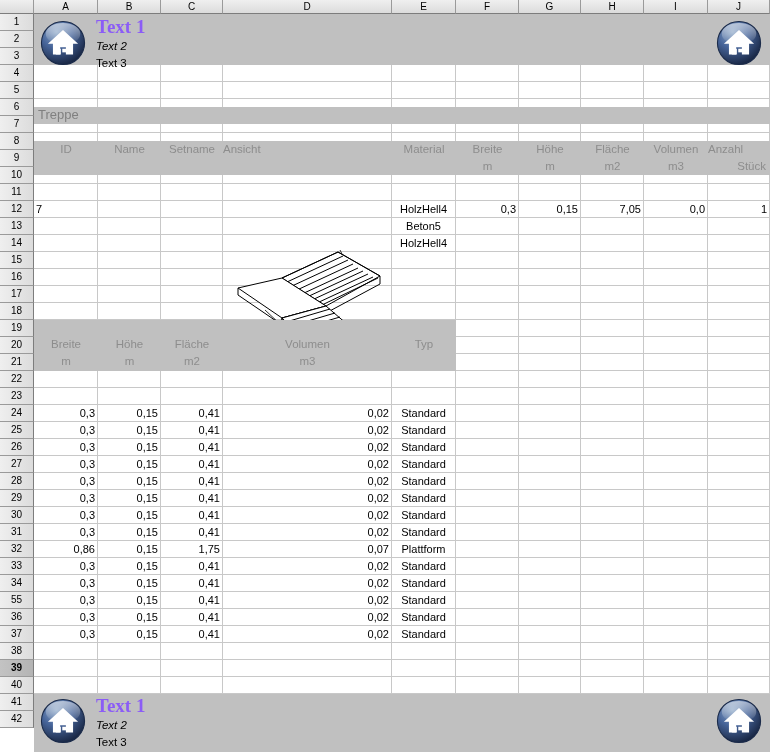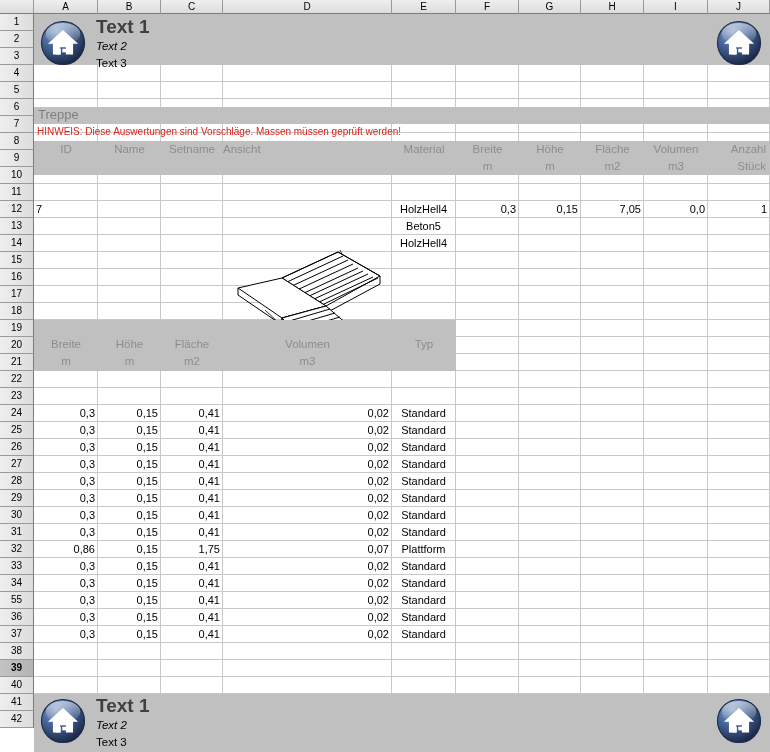--- a/index.html
+++ b/index.html
@@ -89,22 +89,23 @@
   .band {
     position: absolute;
     background: #c0c0c0;
     overflow: hidden;
   }
 
   .title1 {
     position: absolute;
     font-size: 19px;
     font-weight: bold;
-    color: #404040;
+    color: #8b5cf6;
     line-height: 19px;
+    font-family: Liberation Serif, serif;
   }
   .title2 {
     position: absolute;
     font-size: 11.5px;
     font-style: italic;
     color: #000;
     line-height: 14px;
   }
   .title3 {
     position: absolute;
@@ -663,33 +664,32 @@
       <circle cx="32" cy="32" r="30" fill="url(#hg1)" stroke="#1b2b4a" stroke-width="1.5"></circle>
       <ellipse cx="32" cy="19" rx="24" ry="15" fill="url(#hg2)"></ellipse>
       <path d="M32 14 L53 33 L46 33 L46 48 L36 48 L36 38 L28 38 L28 48 L18 48 L18 33 L11 33 Z" fill="#ffffff"></path>
       <rect x="31" y="40" width="9" height="5" fill="#ffffff"></rect>
       <rect x="22" y="40" width="7" height="8" fill="#ffffff"></rect>
     </svg>
 
     <div class="band" style="left:0;top:93px;width:736px;height:17px;"></div>
     <div class="sectiontitle" style="left:4px;top:93px;">Treppe</div>
 
-    <div class="hint" style="left:3px;top:111px;">HINWEIS: Diese Auswertungen sind Vorschläge. Massen müssen geprüft werden!</div>
 
     <div class="band" style="left:0;top:127px;width:736px;height:34px;"></div>
     <div class="hdrtxt c" style="left:0;top:128px;width:64px;text-align:center;">ID</div>
     <div class="hdrtxt c" style="left:64px;top:128px;width:63px;text-align:center;">Name</div>
     <div class="hdrtxt c spell" style="left:127px;top:128px;width:62px;text-align:center;">Setname</div>
     <div class="hdrtxt c" style="left:189px;top:128px;width:169px;text-align:left;">Ansicht</div>
     <div class="hdrtxt c" style="left:358px;top:128px;width:64px;text-align:center;">Material</div>
     <div class="hdrtxt c" style="left:422px;top:128px;width:63px;text-align:center;">Breite</div>
     <div class="hdrtxt c" style="left:485px;top:128px;width:62px;text-align:center;">Höhe</div>
     <div class="hdrtxt c" style="left:547px;top:128px;width:63px;text-align:center;">Fläche</div>
     <div class="hdrtxt c" style="left:610px;top:128px;width:64px;text-align:center;">Volumen</div>
-    <div class="hdrtxt c" style="left:674px;top:128px;width:58px;text-align:right;">Anzahl</div>
+    <div class="hdrtxt c" style="left:674px;top:128px;width:58px;text-align:left;">Anzahl</div>
 
     <div class="hdrtxt c spell" style="left:422px;top:145px;width:63px;text-align:center;">m</div>
     <div class="hdrtxt c spell" style="left:485px;top:145px;width:62px;text-align:center;">m</div>
     <div class="hdrtxt c" style="left:547px;top:145px;width:63px;text-align:center;">m2</div>
     <div class="hdrtxt c" style="left:610px;top:145px;width:64px;text-align:center;">m3</div>
     <div class="hdrtxt c" style="left:674px;top:145px;width:58px;text-align:right;">Stück</div>
 
     <svg class="stairs" style="left:186px;top:200px;" width="176" height="155" viewBox="0 0 176 155">
       <g fill="none" stroke="#000" stroke-width="1">
 

